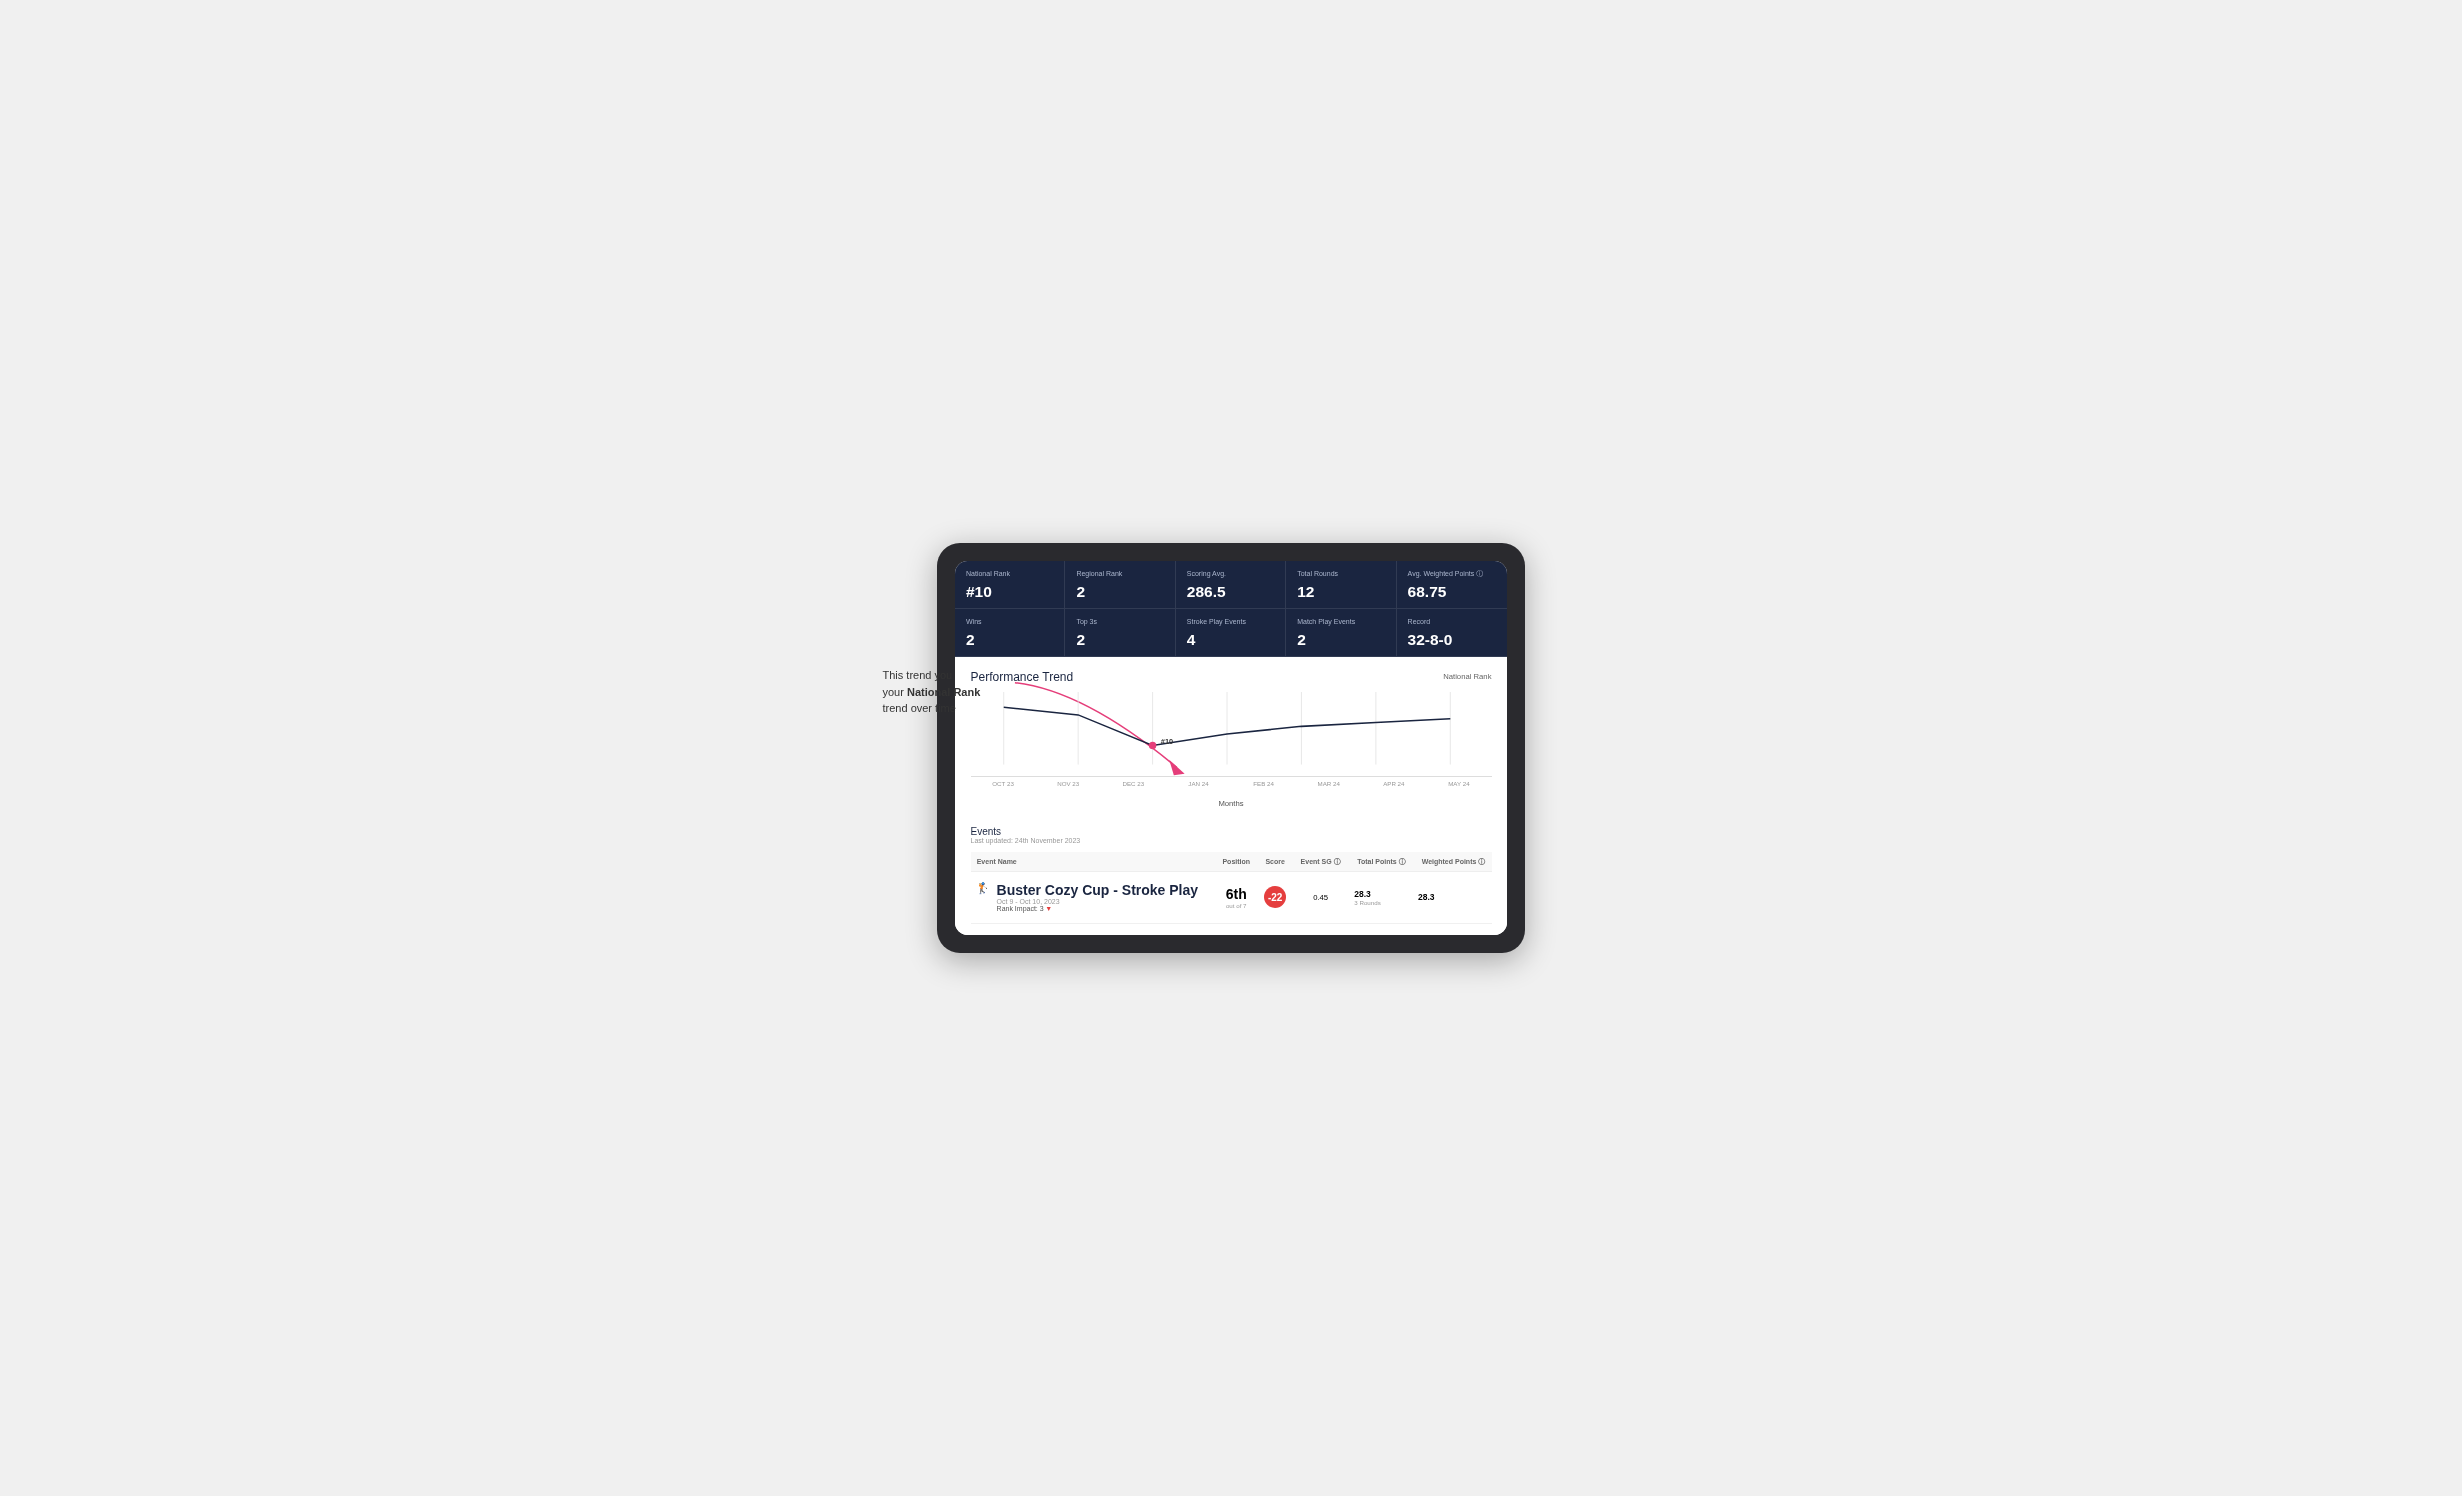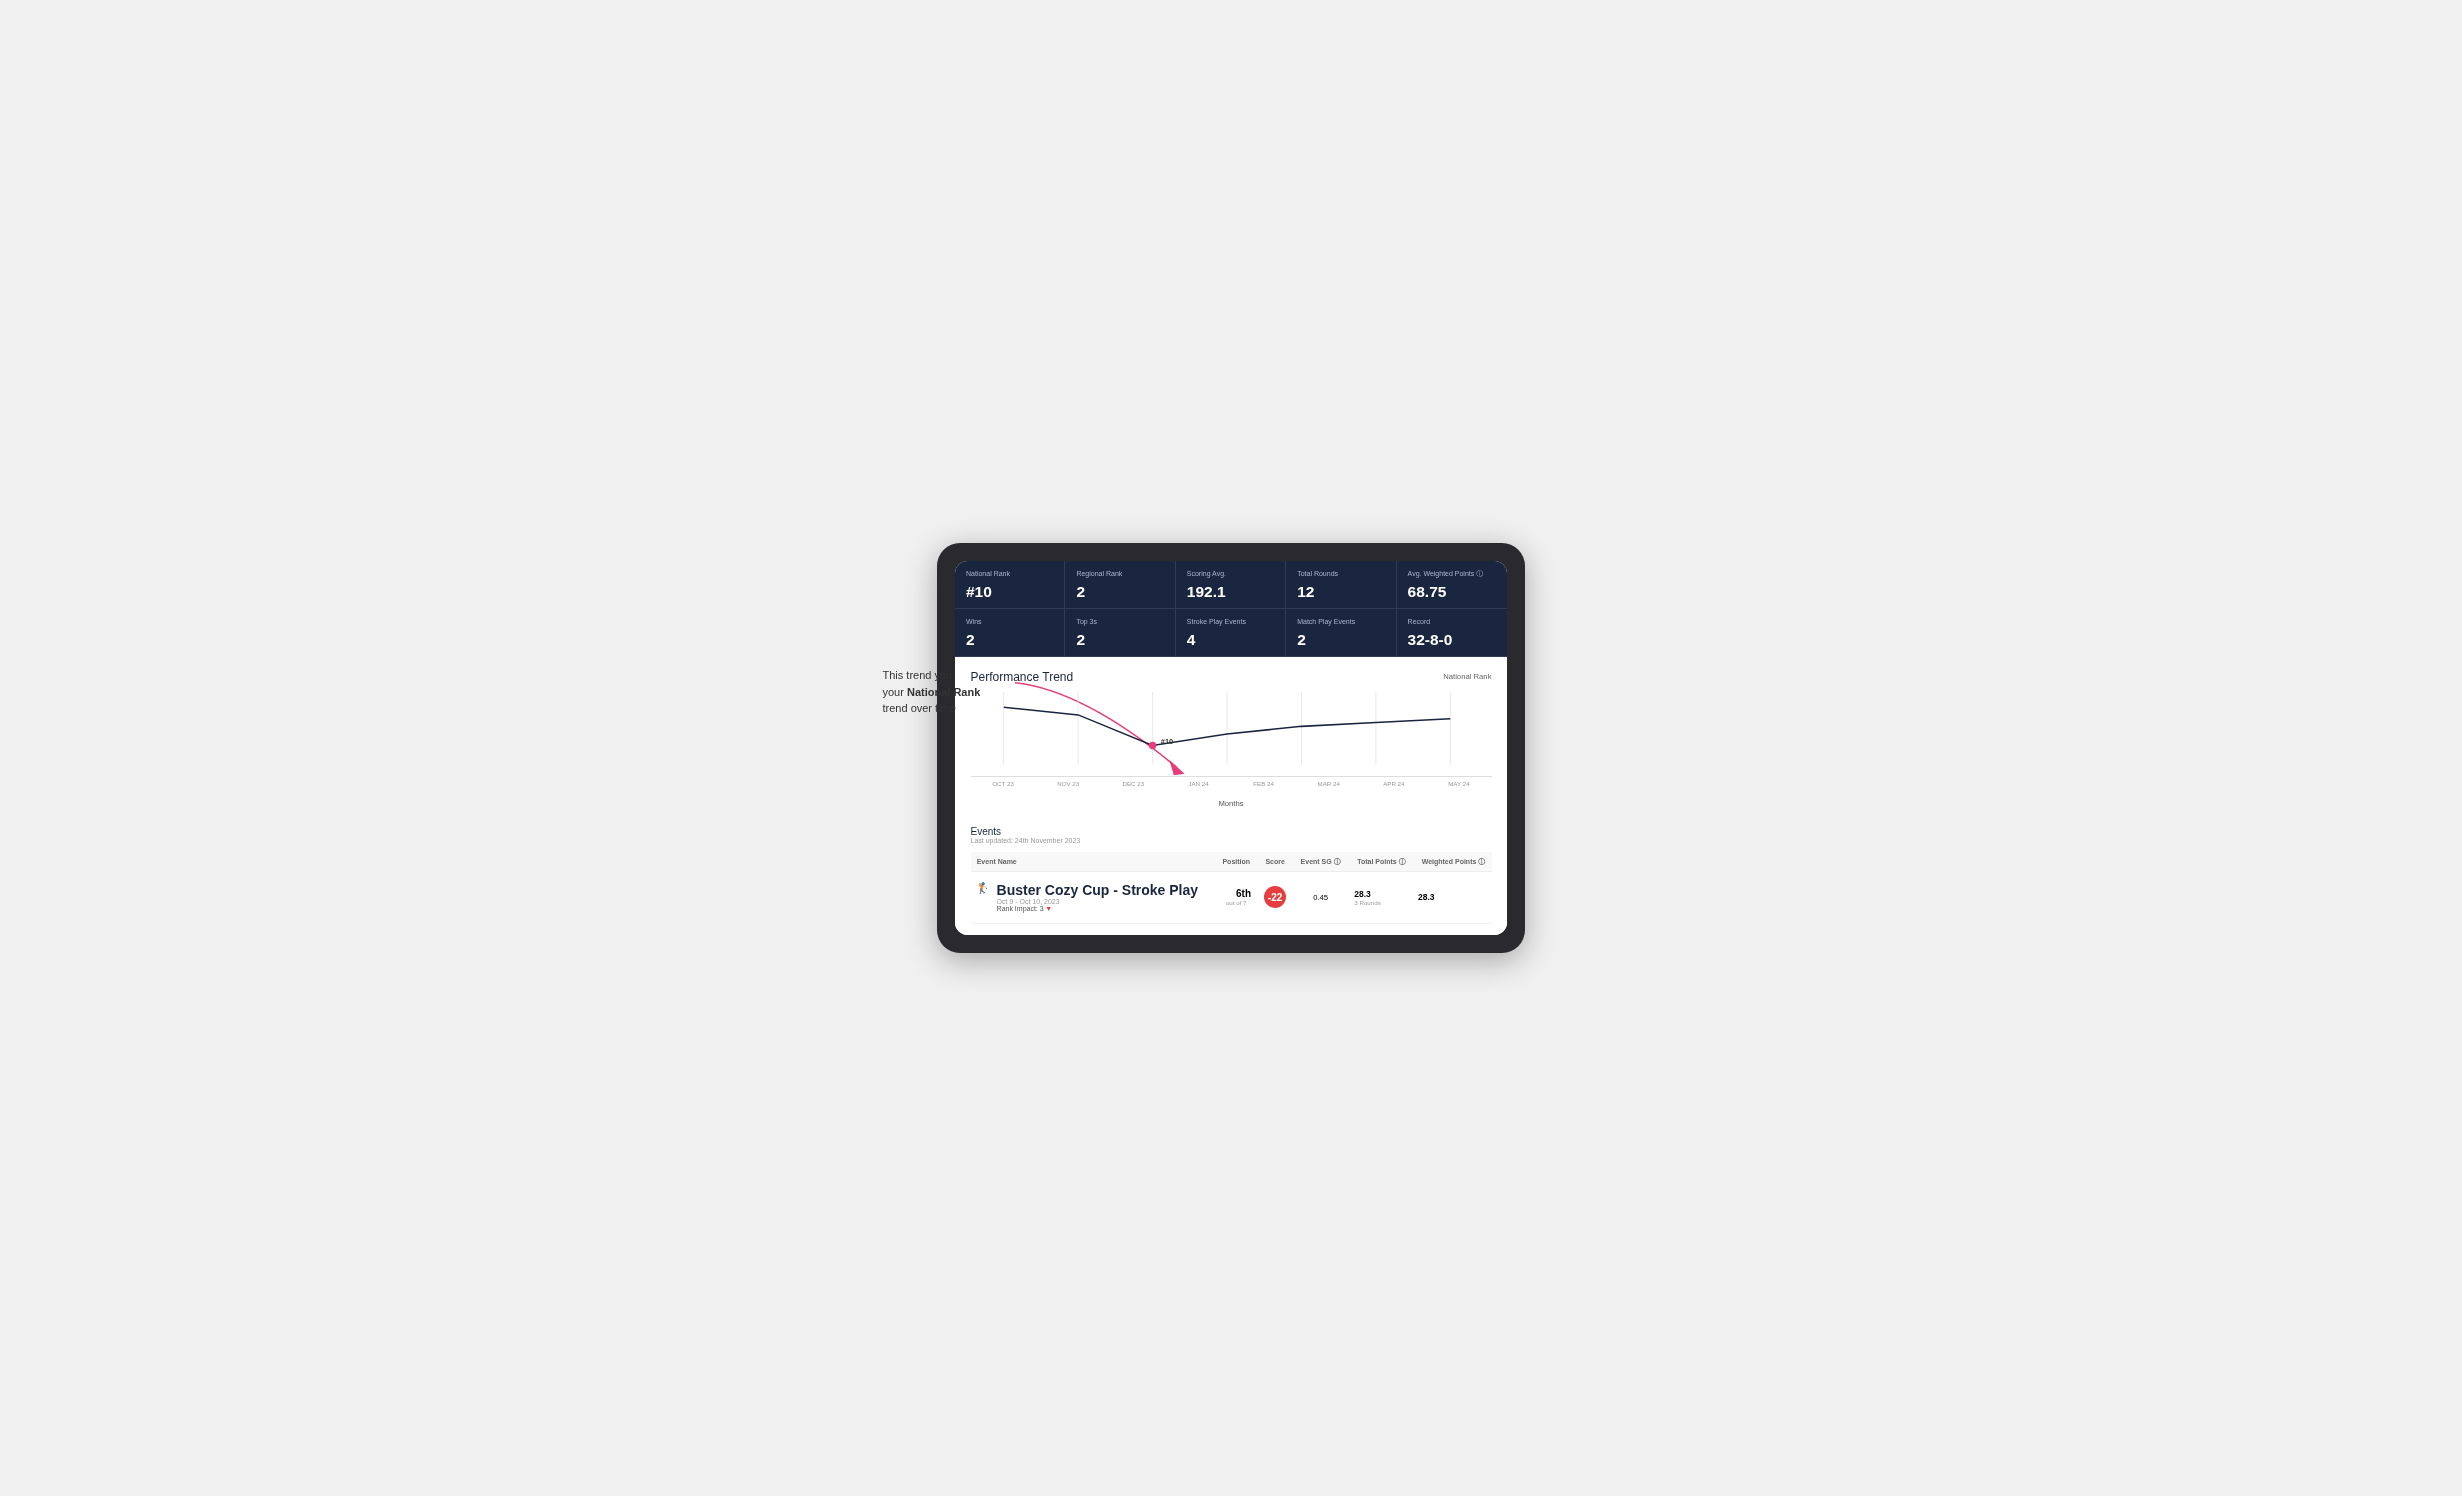--- a/index.html
+++ b/index.html
@@ -217,23 +217,23 @@
       display: flex;
       align-items: center;
       gap: 1.5px;
     }
 
     .rank-down {
       color: #e53e3e;
     }
 
     .position-text {
-      font-size: 10px;
-      font-weight: 700;
-      text-align: right;
+      font-size: 14px;
+      font-weight: 700;
+      text-align: center;
     }
 
     .position-sub {
       font-size: 6.2px;
       color: #999;
       text-align: center;
     }
 
     .score-badge {
       background: #e53e3e;
@@ -291,21 +291,21 @@
         <div class="stat-cell">
           <div class="stat-label">National Rank</div>
           <div class="stat-value">#10</div>
         </div>
         <div class="stat-cell">
           <div class="stat-label">Regional Rank</div>
           <div class="stat-value">2</div>
         </div>
         <div class="stat-cell">
           <div class="stat-label">Scoring Avg.</div>
-          <div class="stat-value">192.1</div>
+          <div class="stat-value">286.5</div>
         </div>
         <div class="stat-cell">
           <div class="stat-label">Total Rounds</div>
           <div class="stat-value">12</div>
         </div>
         <div class="stat-cell">
           <div class="stat-label">Avg. Weighted Points ⓘ</div>
           <div class="stat-value">68.75</div>
         </div>
       </div>

